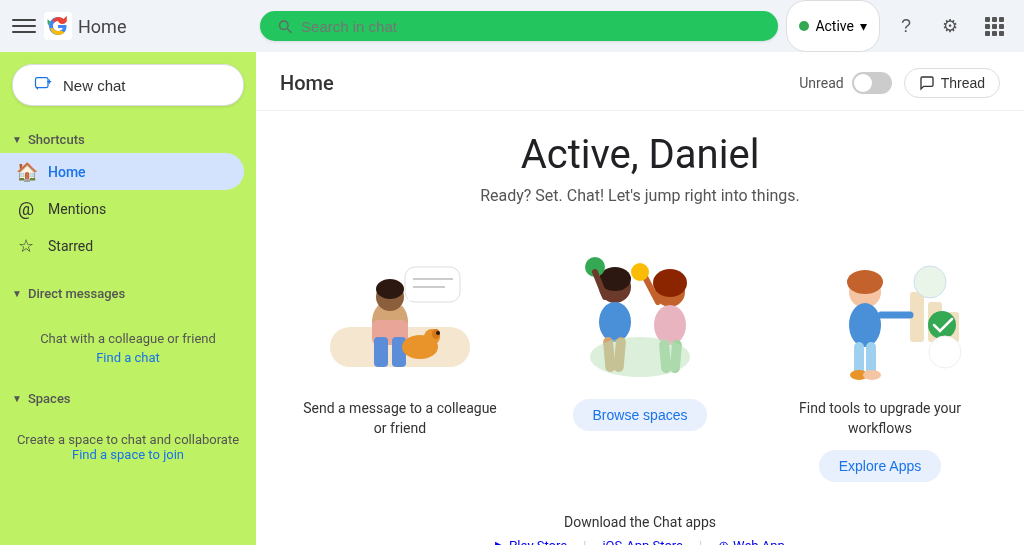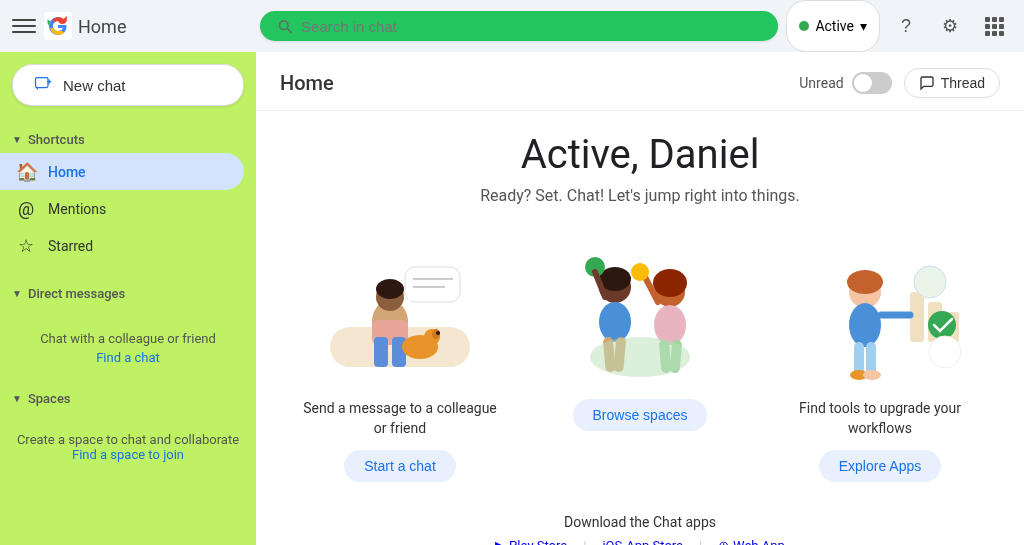--- a/index.html
+++ b/index.html
@@ -280,21 +280,20 @@
             <polygon points="100,60 90,70 105,60" fill="white"></polygon>
             <line x1="103" y1="42" x2="143" y2="42" stroke="#ccc" stroke-width="2"></line>
             <line x1="103" y1="50" x2="135" y2="50" stroke="#ccc" stroke-width="2"></line>
 
             <ellipse cx="110" cy="110" rx="18" ry="12" fill="#e8942a"></ellipse>
             <circle cx="122" cy="100" r="8" fill="#e8942a"></circle>
             <ellipse cx="126" cy="97" rx="4" ry="5" fill="#d4781a"></ellipse>
             <circle cx="128" cy="96" r="2" fill="#2C1810"></circle>
           </svg>
           <div class="card-text">Send a message to a colleague or friend</div>
-          <button class="card-btn">Start a chat</button>
         </div>
 
         <div class="card">
           <svg class="card-illustration" viewBox="0 0 180 150">
 
             <circle cx="65" cy="50" r="16" fill="#6B3A2A"></circle>
             <ellipse cx="65" cy="50" rx="16" ry="12" fill="#2C1810" transform="translate(0,-8)"></ellipse>
 
             <circle cx="45" cy="30" r="10" fill="#34a853"></circle>
 

